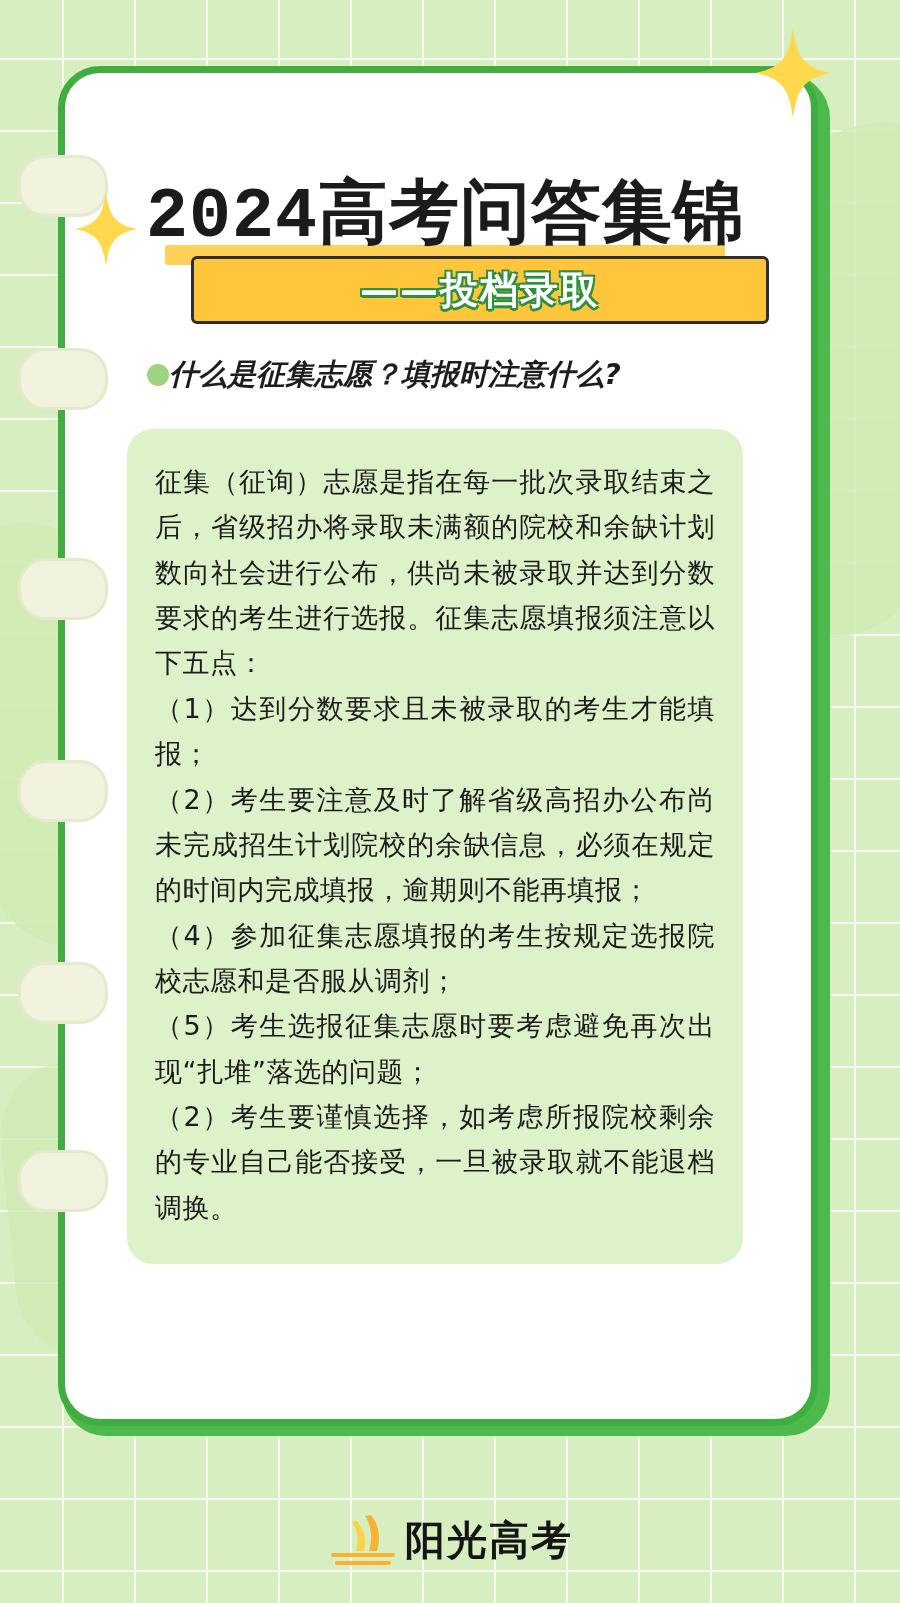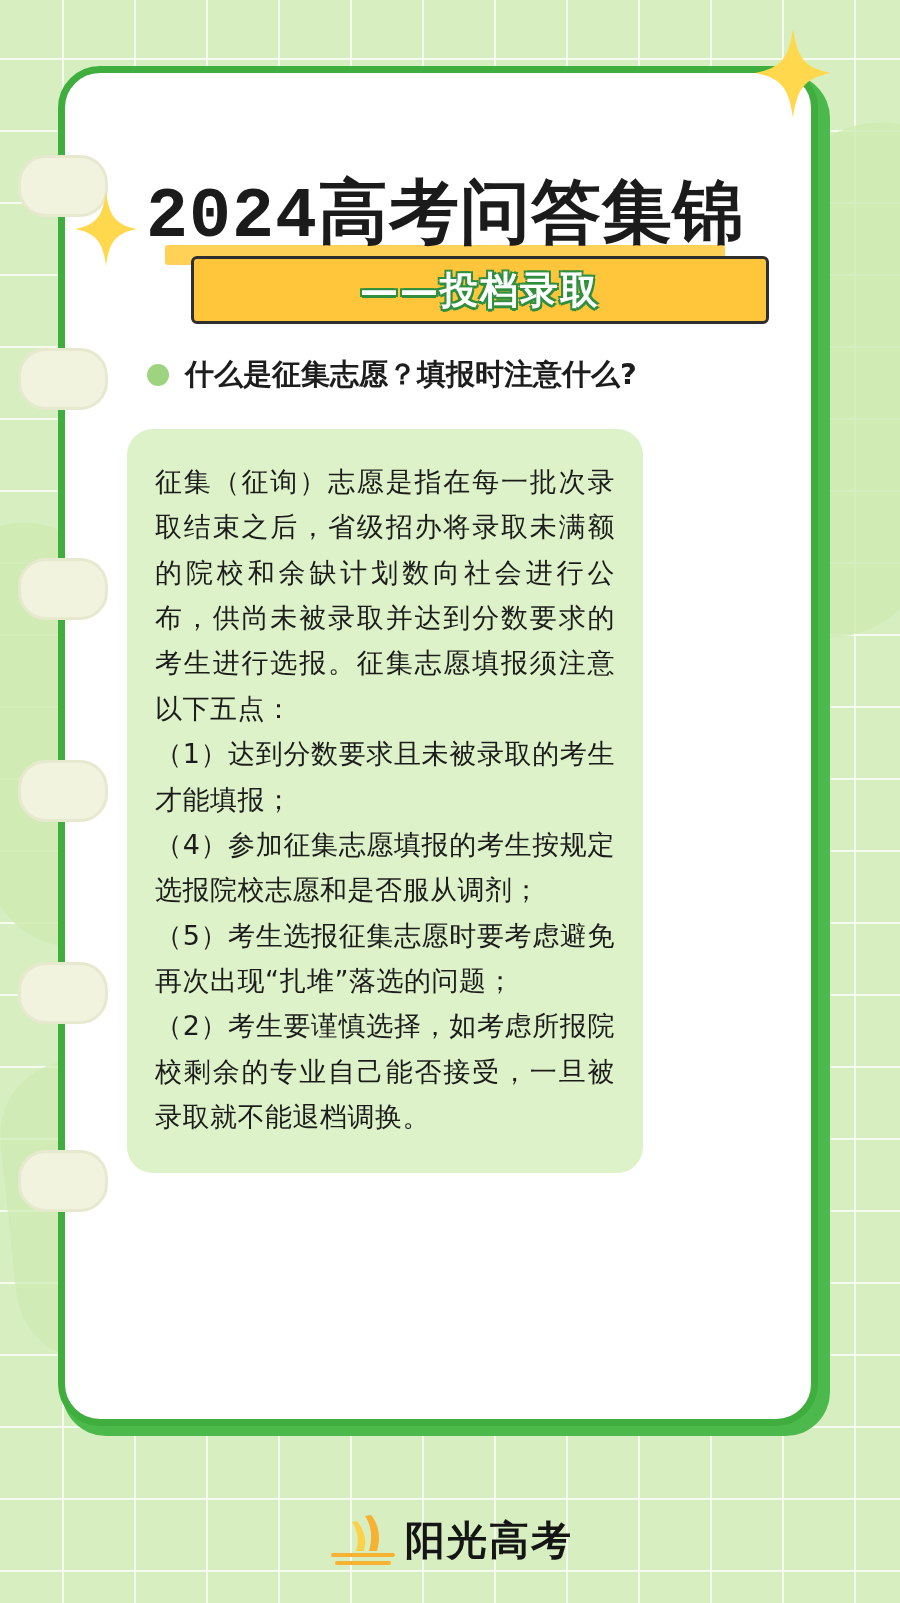--- a/index.html
+++ b/index.html
@@ -164,22 +164,22 @@
   }
 
   
   .question-row {
     position: absolute;
     left: 82px;
     top: 282px;
     width: 620px;
     display: flex;
     align-items: center;
-    gap: 16px;
     z-index: 5;
+    font-style: italic;
   }
   .q-bullet {
     width: 22px;
     height: 22px;
     border-radius: 50%;
     background: #9ed47f;
     flex: 0 0 auto;
   }
   .q-text {
     font-family: "DejaVu Sans", sans-serif;
@@ -187,21 +187,21 @@
     font-weight: 700;
     color: #1d1d1d;
     white-space: nowrap;
   }
 
   
   .answer-box {
     position: absolute;
     left: 62px;
     top: 356px;
-    width: 516px;
+    width: 616px;
     background: #ddf2c9;
     border-radius: 26px;
     padding: 30px 28px 34px 28px;
     box-sizing: border-box;
     z-index: 5;
   }
   .answer-p {
     font-family: "DejaVu Sans", sans-serif;
     font-size: 27px;
     line-height: 1.68;
@@ -256,20 +256,21 @@
   </div>
 
   <div class="question-row">
     <span class="q-bullet"></span>
     <span class="q-text">什么是征集志愿？填报时注意什么?</span>
   </div>
 
   <div class="answer-box">
     <p class="answer-p">征集（征询）志愿是指在每一批次录取结束之后，省级招办将录取未满额的院校和余缺计划数向社会进行公布，供尚未被录取并达到分数要求的考生进行选报。征集志愿填报须注意以下五点：</p>
     <p class="answer-p">（1）达到分数要求且未被录取的考生才能填报；</p>
+    <p class="answer-p">（2）考生要注意及时了解省级高招办公布尚未完成招生计划院校的余缺信息，必须在规定的时间内完成填报，逾期则不能再填报；</p>
     <p class="answer-p">（4）参加征集志愿填报的考生按规定选报院校志愿和是否服从调剂；</p>
     <p class="answer-p">（5）考生选报征集志愿时要考虑避免再次出现“扎堆”落选的问题；</p>
     <p class="answer-p">（2）考生要谨慎选择，如考虑所报院校剩余的专业自己能否接受，一旦被录取就不能退档调换。</p>
   </div>
 
 </div>
 
 <div class="ring" style="top:155px"></div>
 <div class="ring" style="top:348px"></div>
 <div class="ring" style="top:558px"></div>

